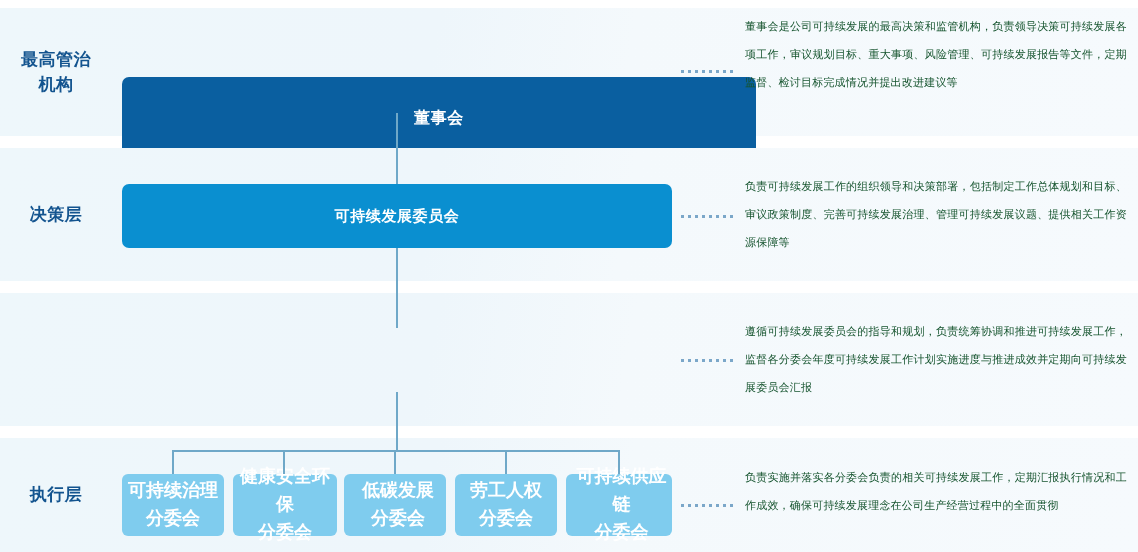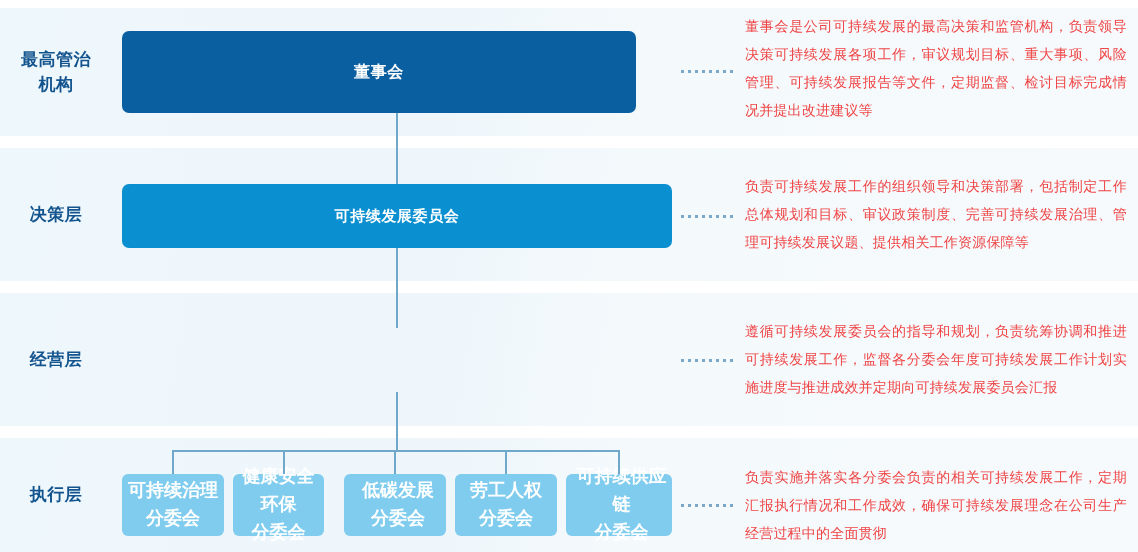--- a/index.html
+++ b/index.html
@@ -38,21 +38,21 @@
   .node{
     position:absolute;
     display:flex;align-items:center;justify-content:center;
     color:#ffffff;
     font-weight:bold;
     border-radius:7px;
     text-align:center;
     letter-spacing:.6px;
     box-sizing:border-box;
   }
-  .node.lvl1{left:122px;width:514px;font-size:16px;background:#0a5fa0;}
+  .node.lvl1{left:122px;width:634px;font-size:16px;background:#0a5fa0;margin-top:46px;}
   .node.lvl2{left:122px;width:550px;font-size:15px;background:#0a8fd0;}
   .node.lvl3{left:122px;width:550px;font-size:15px;background:#29aee5;}
 
   
   .subnode{
     position:absolute;
     display:flex;align-items:center;justify-content:center;
     background:#7fccee;
     color:#ffffff;
     font-weight:bold;
@@ -77,22 +77,22 @@
     align-items:center;
     gap:4px;
   }
   .leader i{
     display:block;width:3px;height:3px;background:#7ba7c9;border-radius:0;
   }
 
   
   .desc{
     position:absolute;left:745px;width:382px;
-    color:#ef4444;
-    font-size:14px;
+    color:#14532d;
+    font-size:11px;
     line-height:28px;
     text-align:justify;
     letter-spacing:.2px;
   }
 </style>
 </head>
 <body>
 
 <div id="chart">
 
@@ -121,39 +121,38 @@
       <i></i>
       <i></i>
       <i></i>
       <i></i>
       <i></i>
       <i></i>
   </div>
   <div class="desc" style="top:172px;">负责可持续发展工作的组织领导和决策部署，包括制定工作总体规划和目标、审议政策制度、完善可持续发展治理、管理可持续发展议题、提供相关工作资源保障等</div>
 
   <div class="row r3"></div>
-  <div class="tier-label" style="top: 293px; height: 133px; white-space: pre-line;">经营层</div>
   <div class="leader" style="left:681px;top:359px;">
     <i></i>
       <i></i>
       <i></i>
       <i></i>
       <i></i>
       <i></i>
       <i></i>
       <i></i>
   </div>
   <div class="desc" style="top:317px;">遵循可持续发展委员会的指导和规划，负责统筹协调和推进可持续发展工作，监督各分委会年度可持续发展工作计划实施进度与推进成效并定期向可持续发展委员会汇报</div>
 
   <div class="row r4"></div>
   <div class="tier-label" style="top: 438px; height: 114px; white-space: pre-line;">执行层</div>
 
   <div class="subnode" style="left: 122px; top: 474px; width: 102px; height: 62px; white-space: pre-line;">可持续治理
 分委会</div>
-  <div class="subnode" style="left: 233px; top: 474px; width: 91px; height: 62px; white-space: pre-line;">健康安全环保
+  <div class="subnode" style="left: 233px; top: 474px; width: 104px; height: 62px; white-space: pre-line;">健康安全环保
 分委会</div>
   <div class="subnode" style="left: 344px; top: 474px; width: 102px; height: 62px; white-space: pre-line; padding-left: 9px;">低碳发展
 分委会</div>
   <div class="subnode" style="left: 455px; top: 474px; width: 102px; height: 62px; white-space: pre-line;">劳工人权
 分委会</div>
   <div class="subnode" style="left: 566px; top: 474px; width: 106px; height: 62px; white-space: pre-line; padding-left: 8px;">可持续供应链
 分委会</div>
 
   <div class="leader" style="left:681px;top:504px;">
     <i></i>

